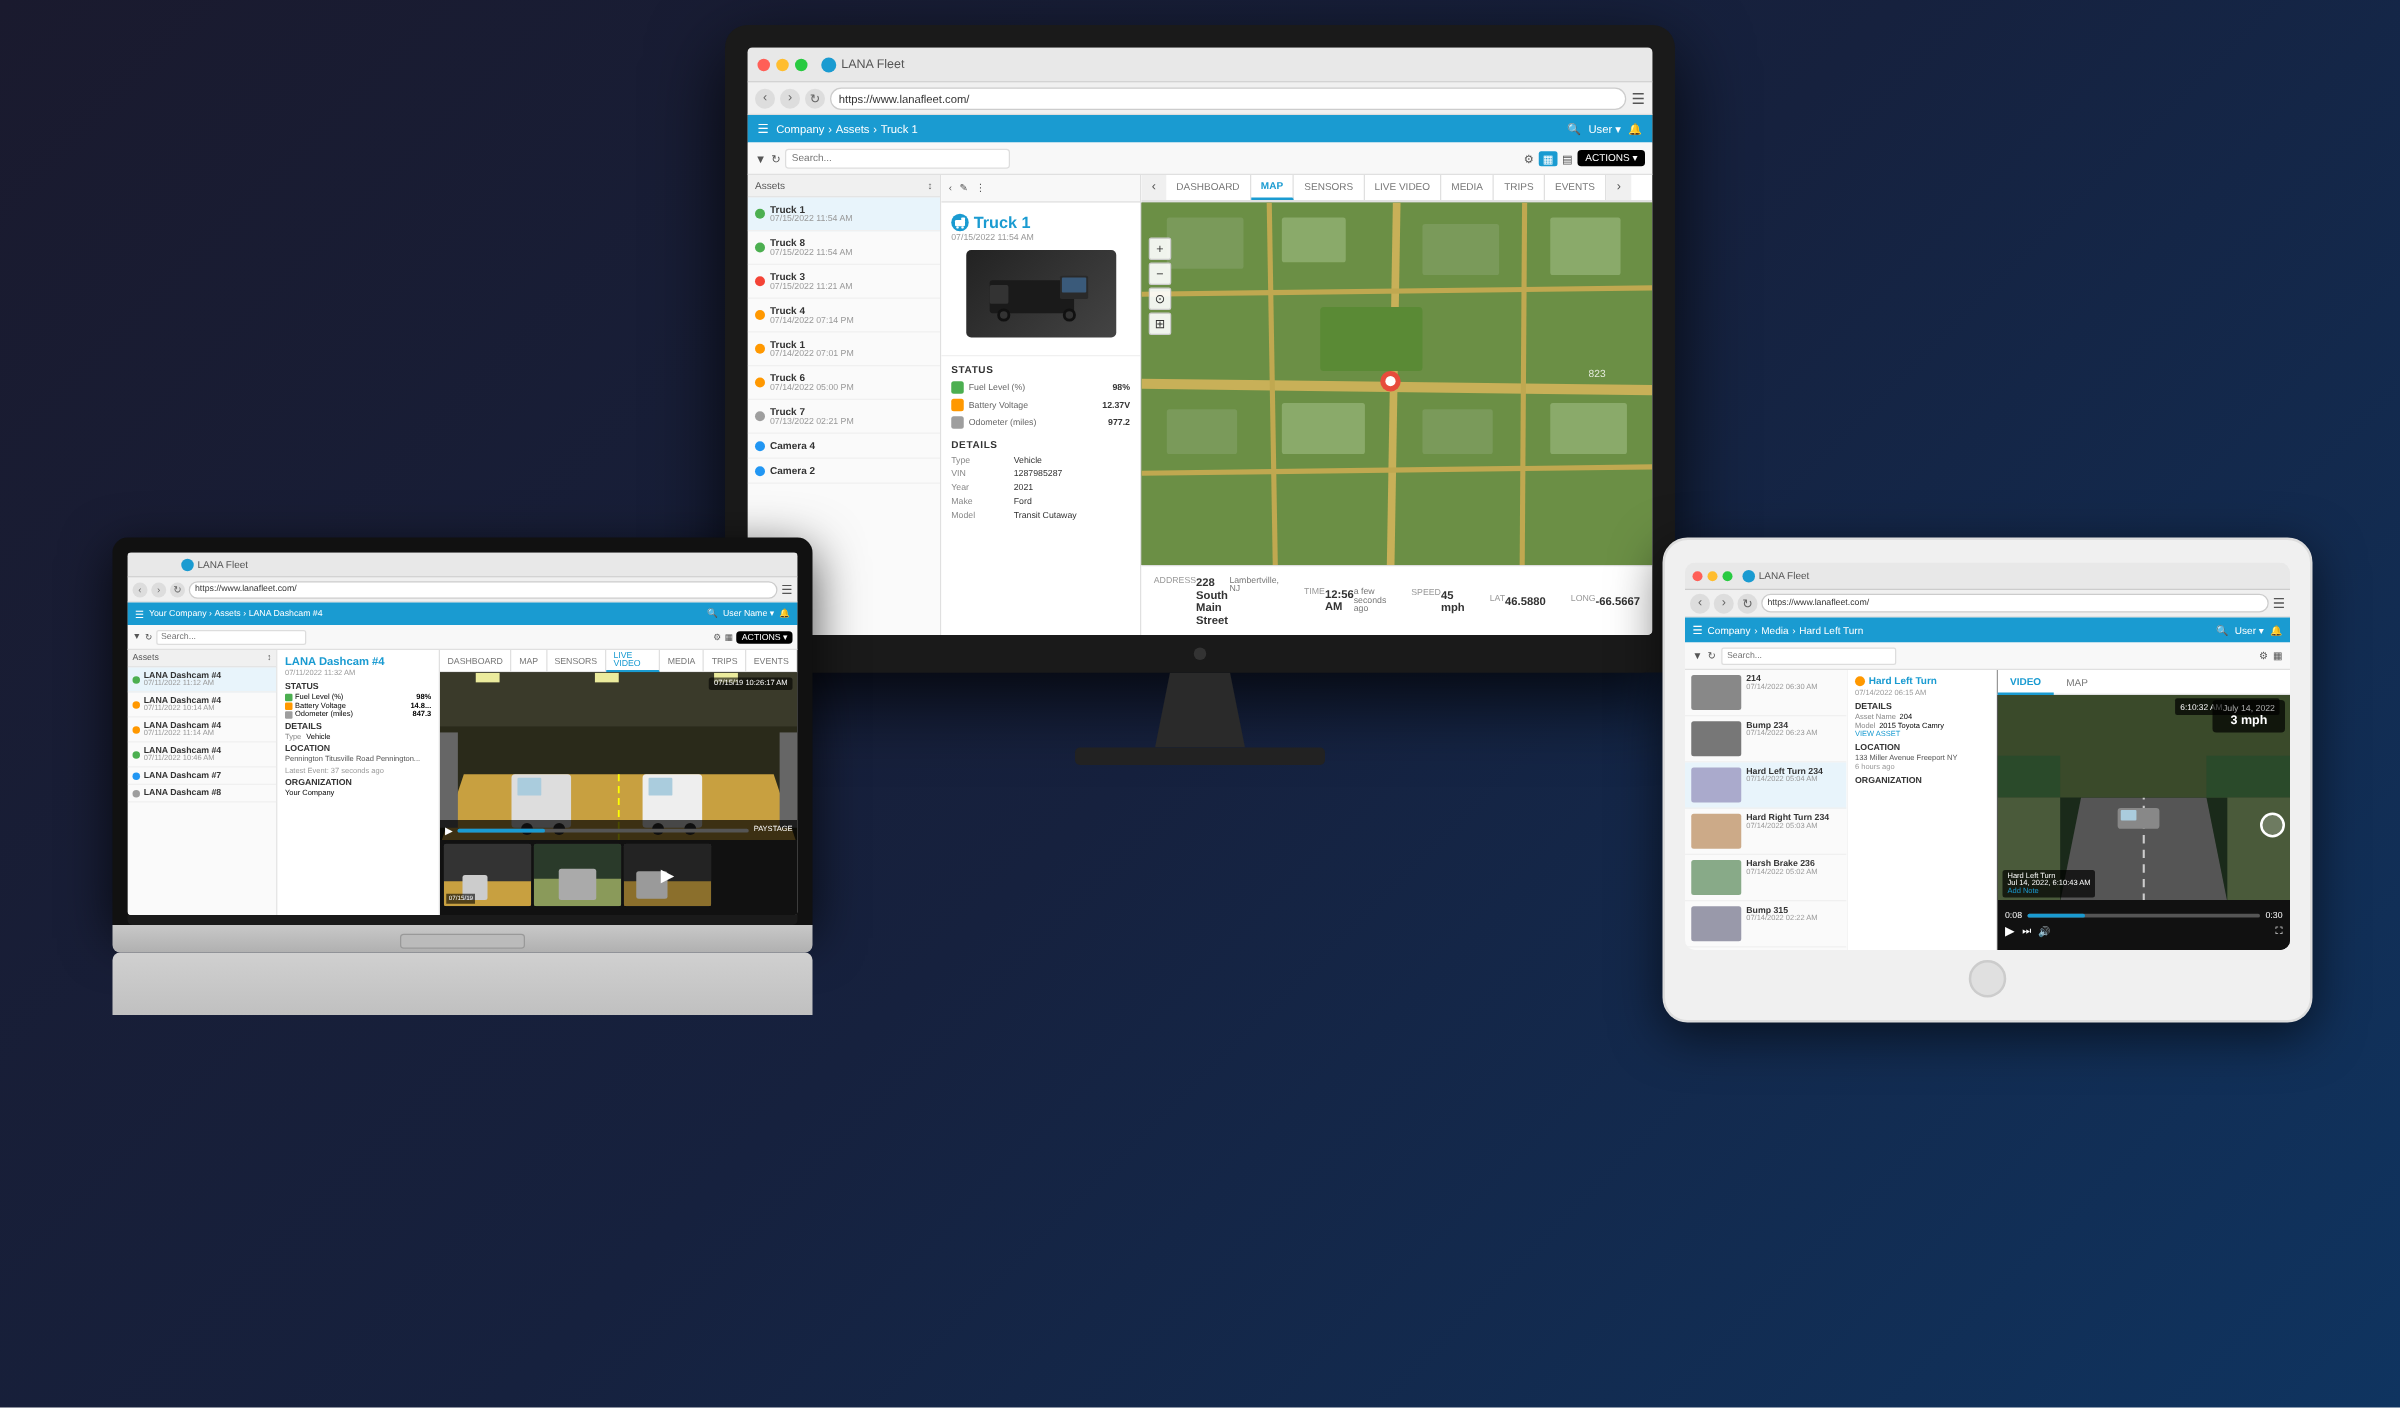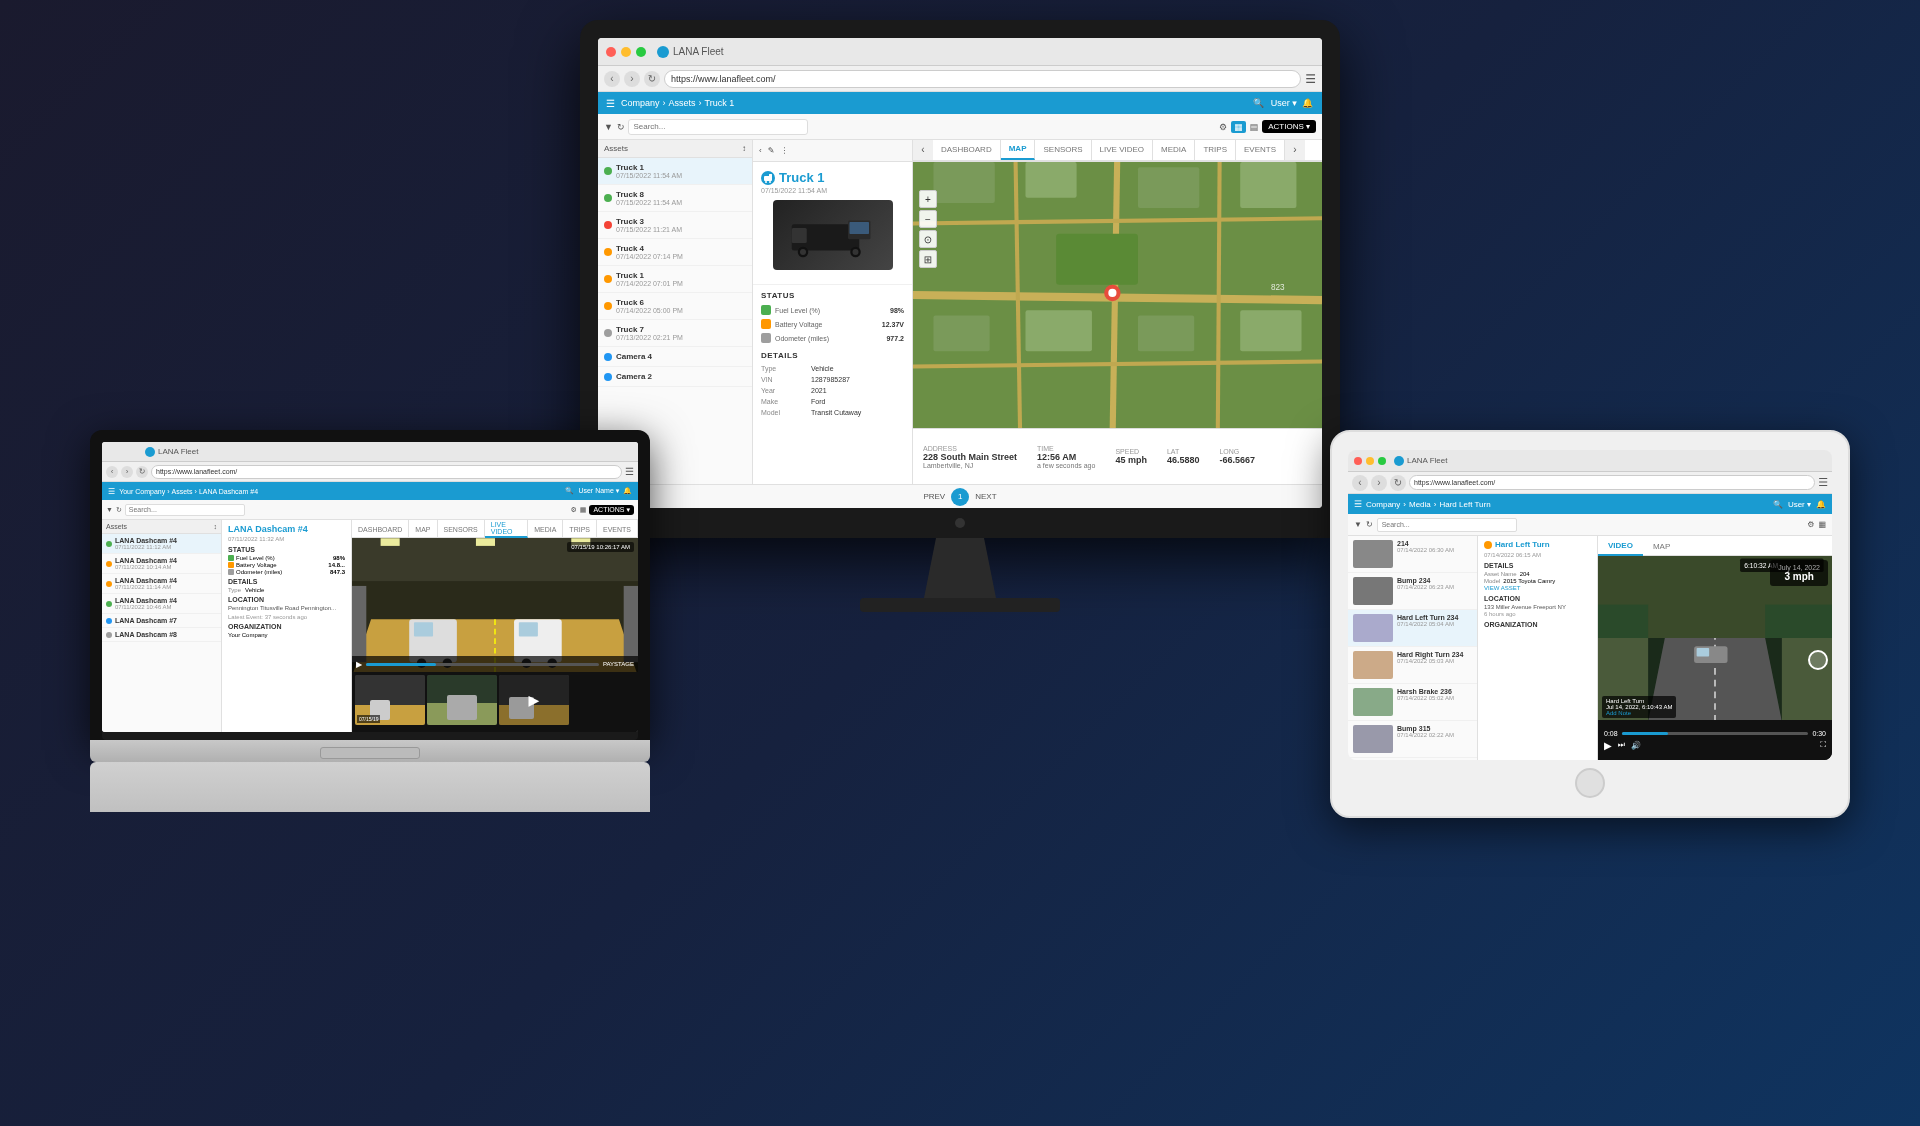--- a/index.html
+++ b/index.html
@@ -414,21 +414,21 @@
       bottom: 0; left: 0; right: 0;
       height: 56px;
       background: rgba(255,255,255,0.95);
       border-top: 1px solid #ddd;
       display: flex;
       align-items: center;
       padding: 0 10px;
       gap: 20px;
       font-size: 8px;
     }
-    .map-info-item { display: flex; flex-direction: column; }
+    .map-info-item { display: flex; }
     .map-info-label { color: #999; font-size: 7px; text-transform: uppercase; }
     .map-info-val { color: #333; font-weight: 600; font-size: 9px; }
     .map-info-sub { color: #777; font-size: 7px; }
     .map-controls {
       position: absolute;
       top: 28px; left: 6px;
       display: flex; flex-direction: column; gap: 2px;
     }
     .map-ctrl-btn {
       width: 18px; height: 18px;
@@ -830,25 +830,20 @@
                 <span class="map-info-val">46.5880</span>
               </div>
               <div class="map-info-item">
                 <span class="map-info-label">Long</span>
                 <span class="map-info-val">-66.5667</span>
               </div>
             </div>
           </div>
         </div>
 
-        <div class="pagination-bar">
-          <span>PREV</span>
-          <div class="page-num">1</div>
-          <span>NEXT</span>
-        </div>
       </div>
     </div>
     <div class="monitor-chin">
       <div class="monitor-dot"></div>
     </div>
   </div>
   <div class="monitor-stand"></div>
   <div class="monitor-base"></div>
 </div>
 

